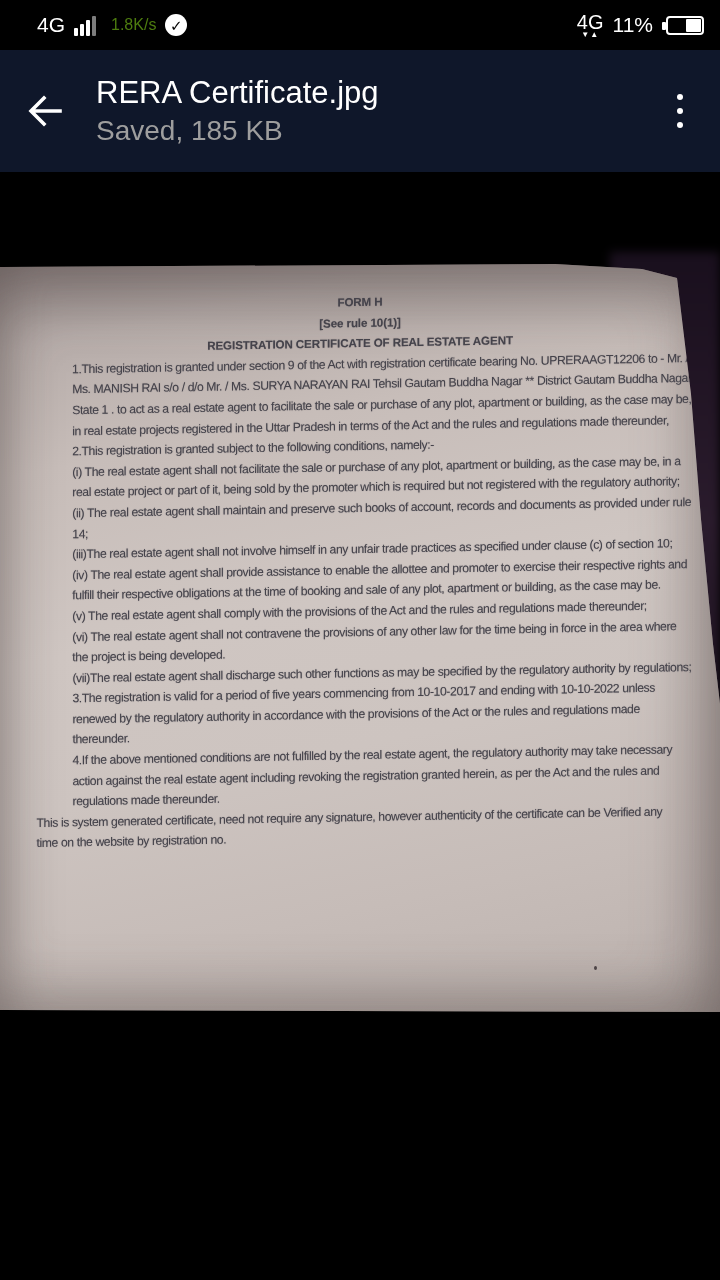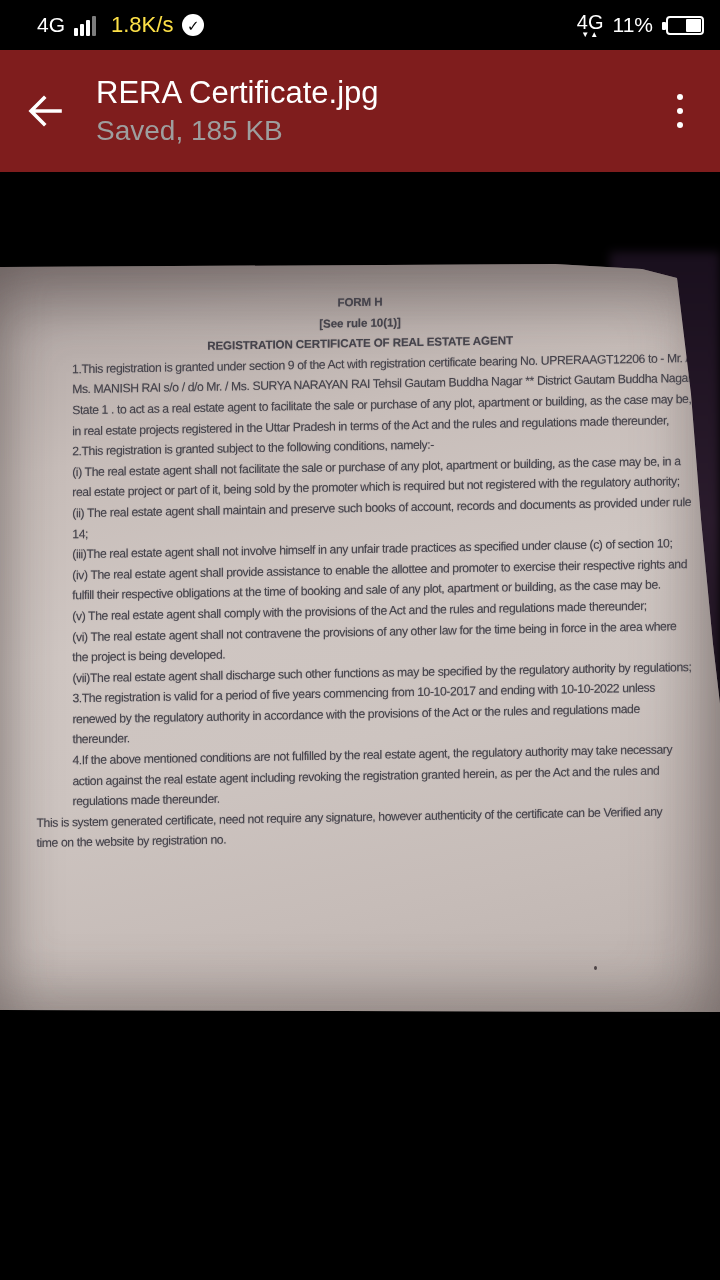--- a/index.html
+++ b/index.html
@@ -10,38 +10,38 @@
   .status-bar{position:absolute;top:0;left:0;right:0;height:50px;
               display:flex;align-items:center;padding:10px 16px;box-sizing:border-box;margin-left:21px;}
   .sb-left{display:flex;align-items:center;gap:9px;}
   .sb-net{font-size:21px;color:#fff;}
   .sig{display:flex;align-items:flex-end;gap:2px;height:20px;margin-top:2px;}
   .sig i{display:block;width:4px;background:#fff;border-radius:1px;}
   .sig i:nth-child(1){height:8px;}
   .sig i:nth-child(2){height:12px;}
   .sig i:nth-child(3){height:16px;}
   .sig i:nth-child(4){height:20px;background:#7d7d7d;}
-  .sb-speed{font-size:22px;color:#fde047;margin-left:6px;text-align:center;}
+  .sb-speed{font-size:16px;color:#4d7c0f;margin-left:6px;text-align:center;}
   .chk{width:22px;height:22px;border-radius:50%;background:#fff;display:flex;
        align-items:center;justify-content:center;}
   .chk span{color:#000;font-size:15px;font-weight:bold;line-height:1;}
   .sb-time{position:absolute;left:0;right:0;text-align:center;font-size:22px;color:#fff;pointer-events:none;}
   .sb-right{margin-left:auto;display:flex;align-items:center;gap:9px;z-index:1;}
   .net2{display:flex;flex-direction:column;align-items:center;line-height:1;}
   .net2 .g{font-size:20px;}
   .net2 .ar{font-size:8px;letter-spacing:1px;margin-top:-1px;color:#fff;}
   .batt-pct{font-size:21px;}
   .batt{position:relative;width:38px;height:19px;border:2px solid #fff;border-radius:4px;
         box-sizing:border-box;margin-left:4px;}
   .batt .nub{position:absolute;left:-6px;top:4px;width:4px;height:8px;background:#fff;border-radius:1px;}
   .batt .fill{position:absolute;right:1px;top:1px;bottom:1px;width:45%;background:#fff;border-radius:1px;}
 
   
   .app-header{position:absolute;top:50px;left:0;right:0;height:122px;display:flex;
-              align-items:center;padding:0 20px;box-sizing:border-box;background:#7f1d1d;}
+              align-items:center;padding:0 20px;box-sizing:border-box;background:#0f172a;}
   .back-btn{width:48px;height:48px;display:flex;align-items:center;justify-content:center;flex:0 0 auto;}
   .titles{margin-left:28px;flex:1;min-width:0;}
   .title{font-size:31px;color:#fff;line-height:1.15;}
   .subtitle{font-size:28px;color:#9e9e9e;margin-top:5px;}
   .menu-btn{width:36px;height:48px;display:flex;flex-direction:column;align-items:center;
             justify-content:center;gap:8px;flex:0 0 auto;margin-right:2px;}
   .menu-btn i{width:6px;height:6px;border-radius:50%;background:#fff;display:block;}
 
   
   .photo-area{position:absolute;top:172px;left:0;right:0;bottom:0;background:#000;overflow:hidden;}

